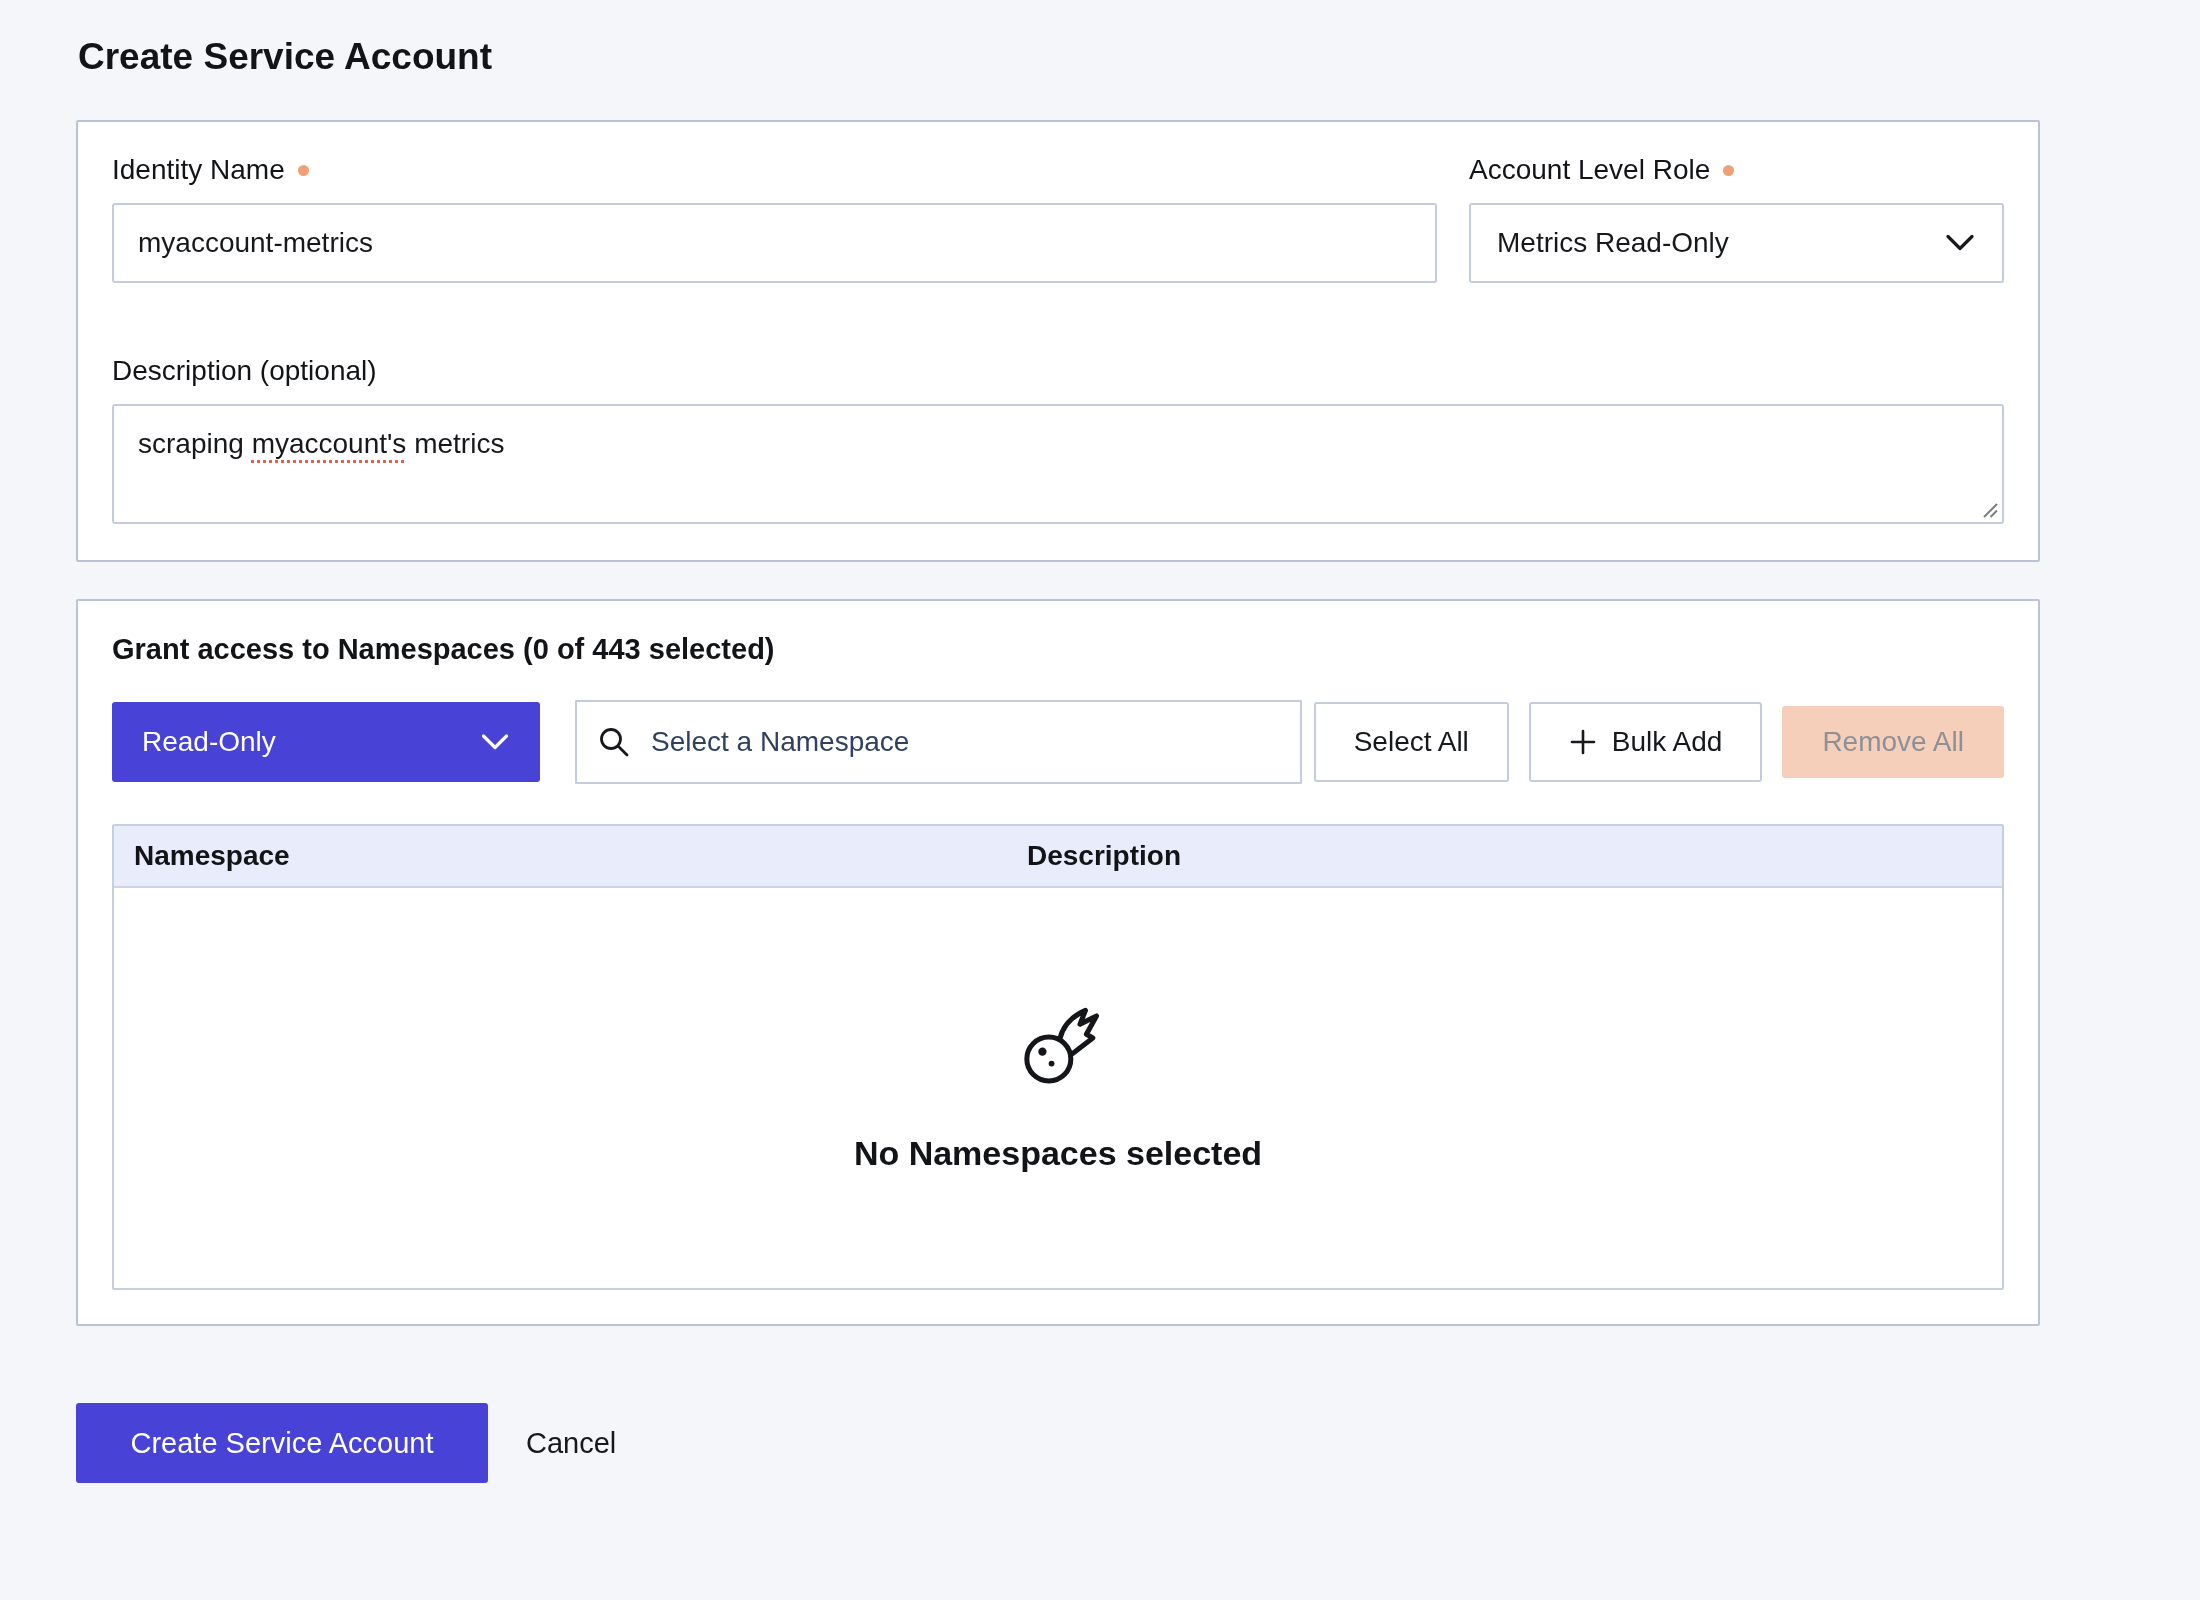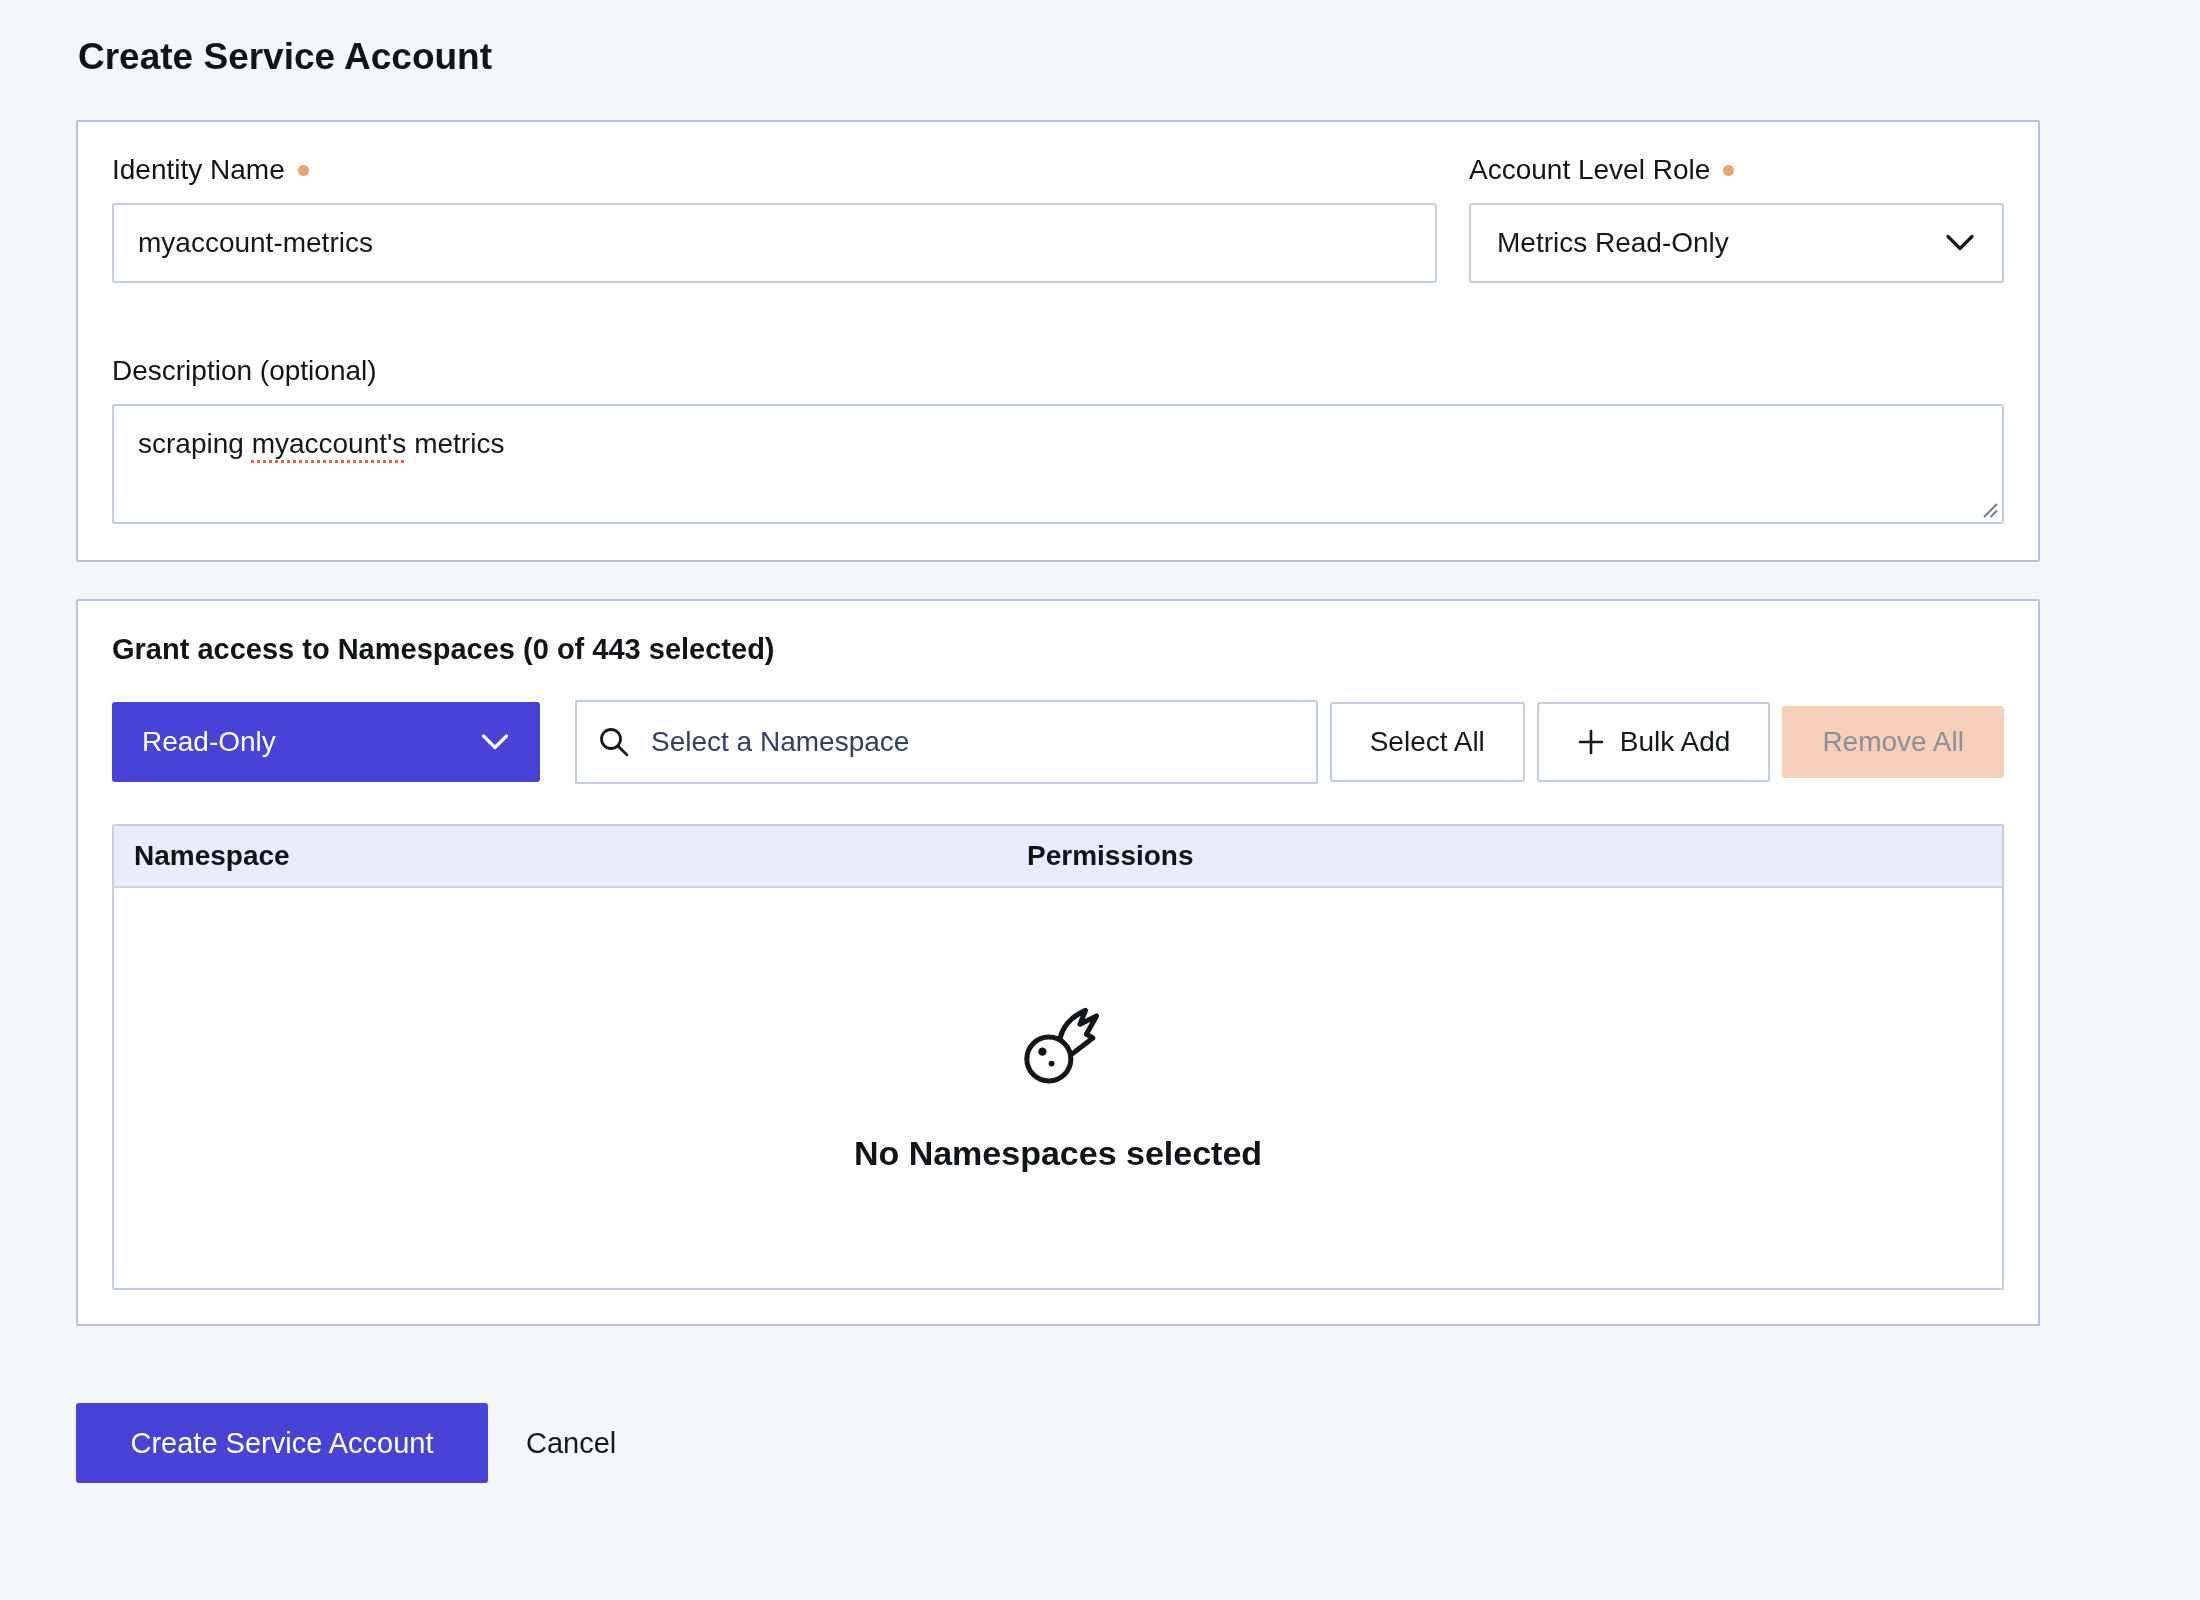--- a/index.html
+++ b/index.html
@@ -76,21 +76,21 @@
     display: flex; align-items: center; gap: 18px; padding: 0 20px; margin-right: 12px;
   }
   .search-box input {
     flex: 1; border: none; outline: none; font-size: 28px; font-family: inherit;
     color: #16181c; background: transparent;
   }
   .search-box input::placeholder { color: #31405f; opacity: 1; }
   .btn-outline {
     height: 80px; background: #fff; border: 2px solid #c3cddd; border-radius: 3px;
     font-size: 28px; font-family: inherit; color: #16181c;
-    padding: 0 38px; margin-right: 12px; cursor: pointer;
+    padding: 0 38px; margin-right: 20px; cursor: pointer;
     display: flex; align-items: center; gap: 15px; flex: none;
   }
   .btn-disabled {
     height: 72px; background: #f6cfba; color: #8d9097; border: none; border-radius: 3px;
     font-size: 28px; font-family: inherit; padding: 0 40px; margin-right: 0;
     cursor: not-allowed; flex: none;
   }
 
   .ns-table { margin-top: 40px; border: 2px solid #c6cfde; border-radius: 2px; background: #fff; }
   .thead {
@@ -189,21 +189,21 @@
         </svg>
         <span>Bulk Add</span>
       </button>
 
       <button class="btn-disabled" disabled="">Remove All</button>
     </div>
 
     <div class="ns-table">
       <div class="thead">
         <div class="th-namespace">Namespace</div>
-        <div class="th-permissions">Permissions</div>
+        <div class="th-permissions">Description</div>
       </div>
       <div class="tbody-empty">
         <svg width="88" height="88" viewBox="0 0 96 96">
           <circle cx="38" cy="60" r="24" fill="none" stroke="#14161a" stroke-width="5.5"></circle>
           <circle cx="31" cy="52" r="4.5" fill="#14161a"></circle>
           <circle cx="41" cy="65" r="3.2" fill="#14161a"></circle>
           <path d="M50 38 C53 25 62 14 78 7 L72 22 L90 13 L79 33 L86 37 L64 54" fill="none" stroke="#14161a" stroke-width="5.5" stroke-linejoin="round" stroke-linecap="round"></path>
         </svg>
         <div class="empty-text">No Namespaces selected</div>
       </div>

